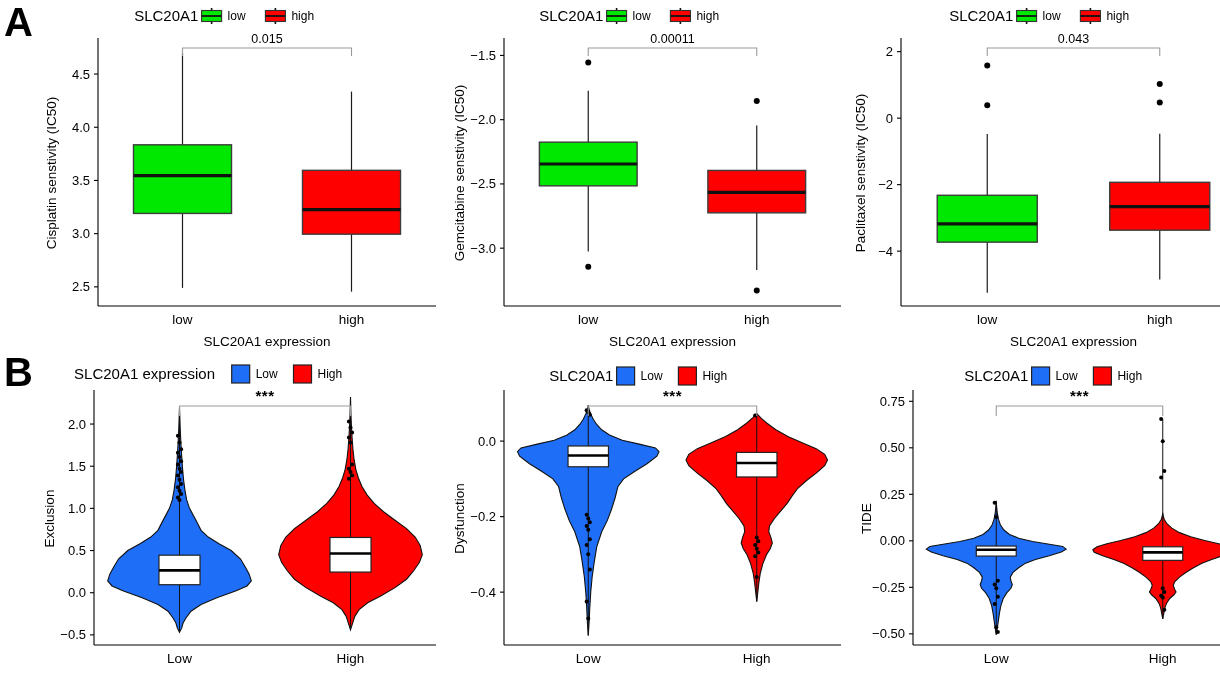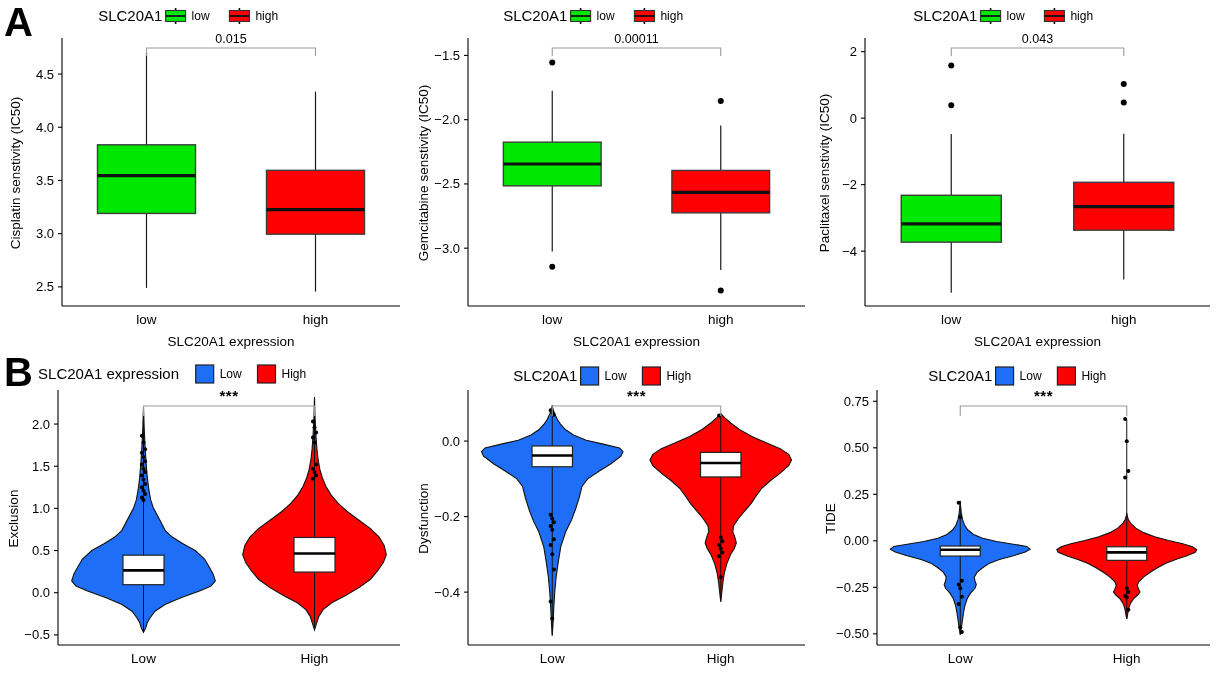--- a/index.html
+++ b/index.html
@@ -15,20 +15,21 @@
     overflow: hidden;
   }
   #figure {
     position: relative;
     width: 1220px;
     height: 691px;
   }
   .panel {
     position: absolute;
     top: 0;
+    margin-left: 36px;
   }
   .panel-letter {
     position: absolute;
     font-family: "Liberation Sans", sans-serif;
     font-weight: bold;
     font-size: 40px;
     line-height: 1;
     color: #000;
   }
   svg { display: block; overflow: visible; }

